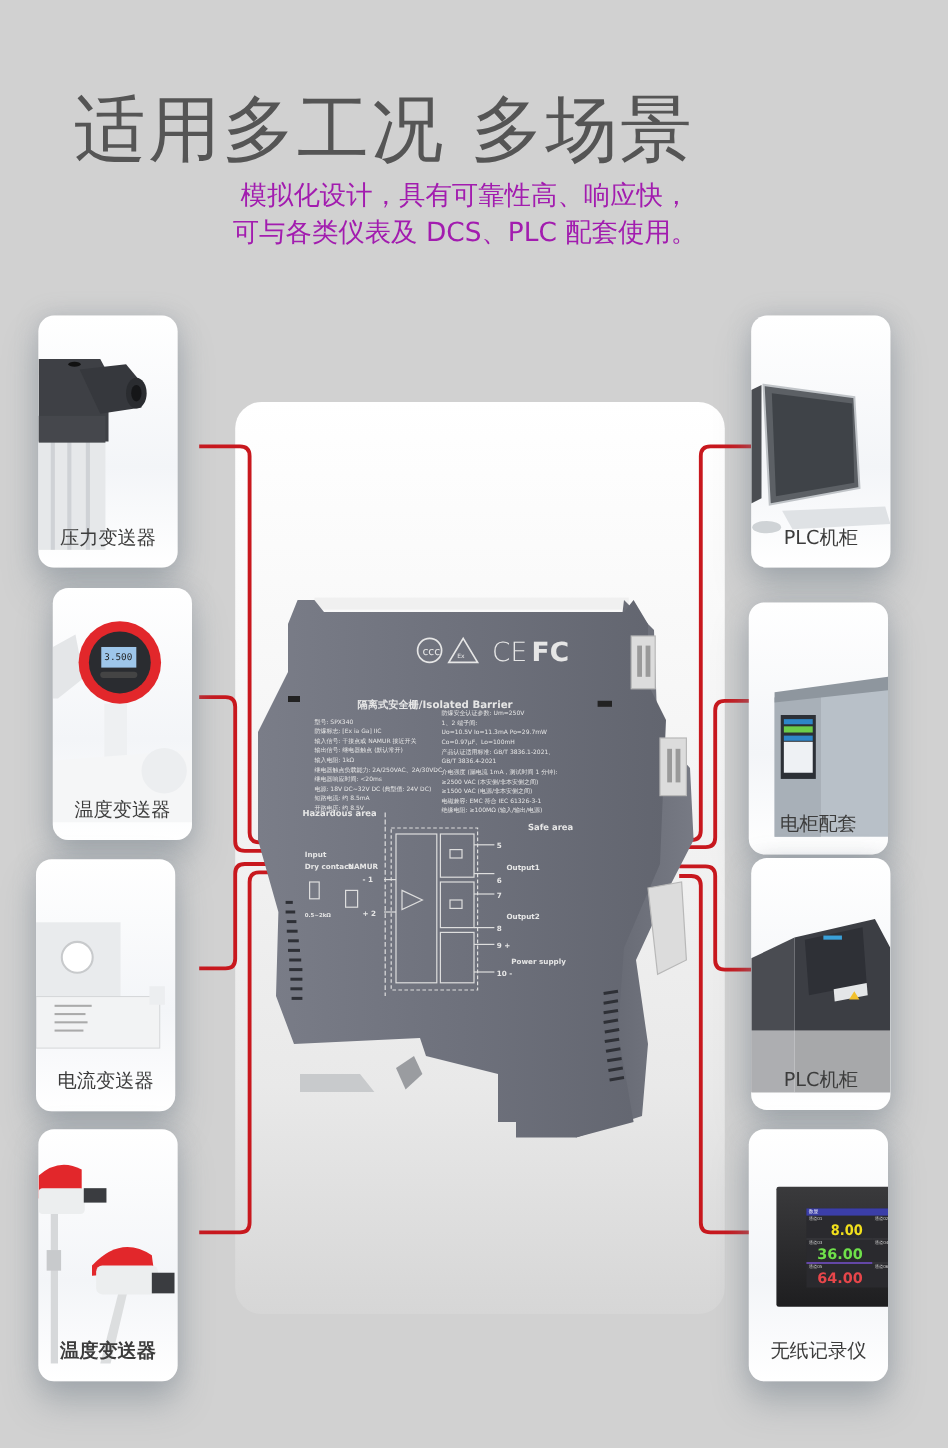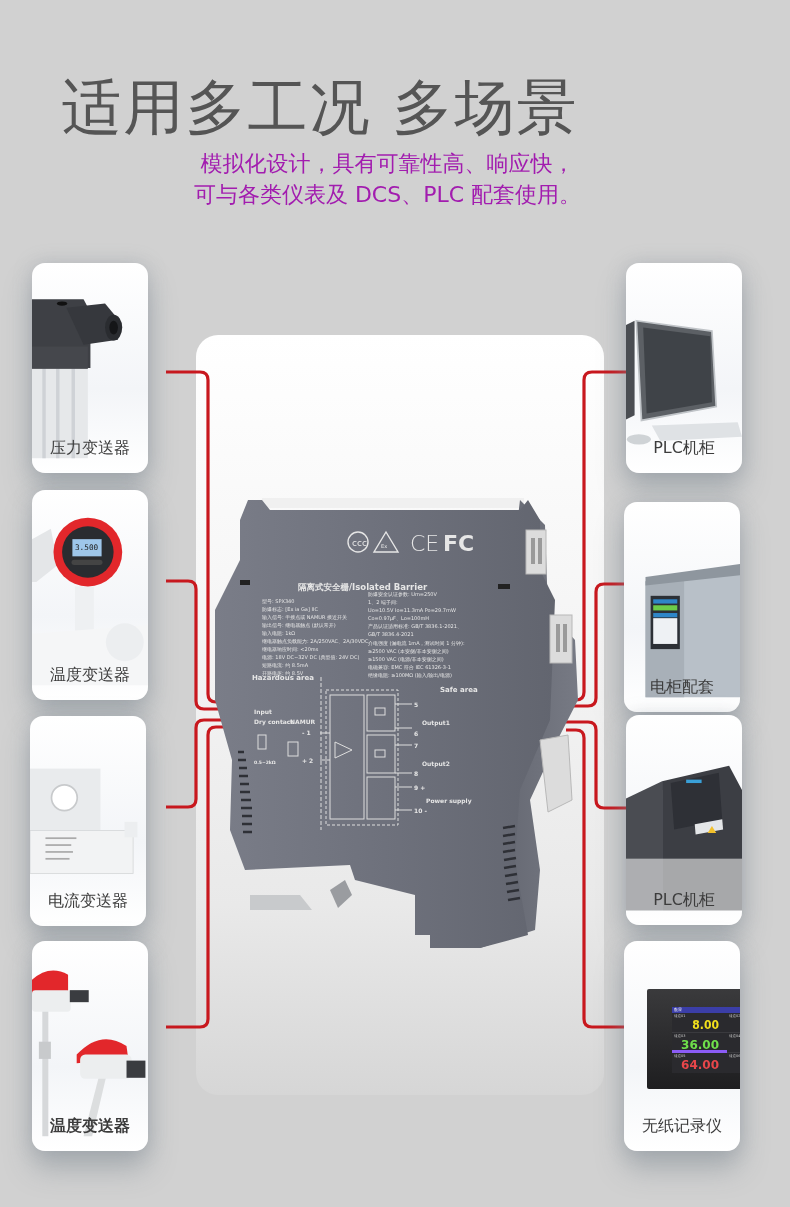--- a/index.html
+++ b/index.html
@@ -221,21 +221,21 @@
     <path d="M0 25 L60 25 L68 40 L68 105 L0 105 Z" fill="#3e4045"></path>
     <rect x="0" y="80" width="65" height="26" fill="#45474c"></rect>
     <path d="M40 35 L85 30 L100 48 L100 72 L60 78 Z" fill="#36383d"></path>
     <ellipse cx="95" cy="58" rx="10" ry="15" fill="#2a2c30"></ellipse>
     <ellipse cx="95" cy="58" rx="5" ry="8" fill="#151618"></ellipse>
     <ellipse cx="35" cy="30" rx="6" ry="2.5" fill="#111"></ellipse>
   </svg>
   <div class="card-label">压力变送器</div>
 </div>
 
-<div class="card" style="left:32px; top:490px;">
+<div class="card" style="left:44px; top:490px;">
   <svg class="card-art" viewBox="0 0 135 210">
     <rect x="50" y="95" width="22" height="60" fill="#eef0f2"></rect>
     <path d="M0 150 L135 140 L135 210 L0 210 Z" fill="#f5f6f7"></path>
     <circle cx="108" cy="160" r="22" fill="#eceef0"></circle>
     <path d="M0 40 L22 28 L30 70 L5 90 L0 90 Z" fill="#e4e6e8"></path>
     <circle cx="65" cy="55" r="40" fill="#e2272b"></circle>
     <circle cx="65" cy="55" r="30" fill="#2a2c30"></circle>
     <rect x="47" y="40" width="34" height="20" fill="#9ec6ea"></rect>
     <text x="50" y="53" font-size="9" fill="#222" font-family="DejaVu Sans Mono, monospace">3.500</text>
     <rect x="46" y="64" width="36" height="6" rx="3" fill="#444"></rect>
@@ -321,21 +321,21 @@
       </div>
       <div style="display:grid; grid-template-columns: 55px 32px; grid-auto-rows: 20px;">
         <div style="position:relative; border-bottom:1px solid #3a3a3e;">
           <span style="position:absolute; left:2px; top:1px; font-size:3.5px; color:#ccc;">通道01</span>
           <span style="position:absolute; right:8px; top:5px; font-size:12px; font-weight:bold; color:#f2e01c; font-family:'DejaVu Sans Condensed','DejaVu Sans',sans-serif;">8.00</span>
         </div>
         <div style="position:relative; border-bottom:1px solid #3a3a3e;">
           <span style="position:absolute; left:2px; top:1px; font-size:3.5px; color:#ccc;">通道02</span>
           <span style="position:absolute; left:24px; top:5px; font-size:12px; font-weight:bold; color:#f2a01c;">1</span>
         </div>
-        <div style="position:relative; border-bottom:3px solid #8b5cf6;">
+        <div style="position:relative; border-bottom:1px solid #8b5cf6;">
           <span style="position:absolute; left:2px; top:1px; font-size:3.5px; color:#ccc;">通道03</span>
           <span style="position:absolute; right:8px; top:5px; font-size:12px; font-weight:bold; color:#6fe04a;">36.00</span>
         </div>
         <div style="position:relative; border-bottom:1px solid #3a3a3e;">
           <span style="position:absolute; left:2px; top:1px; font-size:3.5px; color:#ccc;">通道04</span>
           <span style="position:absolute; left:24px; top:5px; font-size:12px; font-weight:bold; color:#3cc8e8;">4</span>
         </div>
         <div style="position:relative;">
           <span style="position:absolute; left:2px; top:1px; font-size:3.5px; color:#ccc;">通道05</span>
           <span style="position:absolute; right:8px; top:5px; font-size:12px; font-weight:bold; color:#e8464a;">64.00</span>

